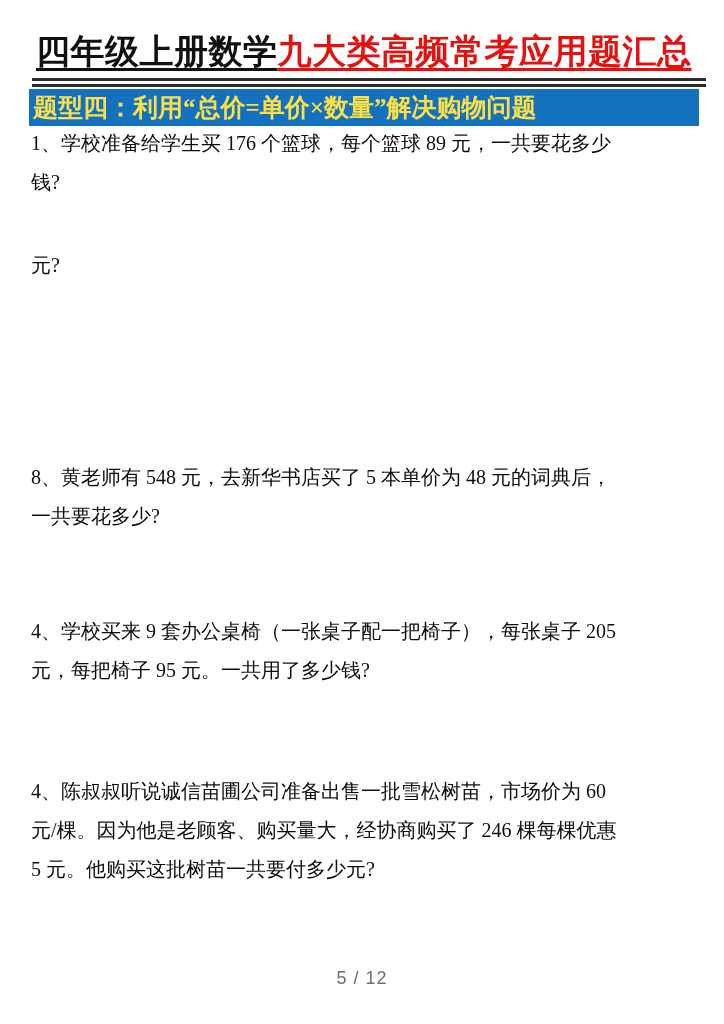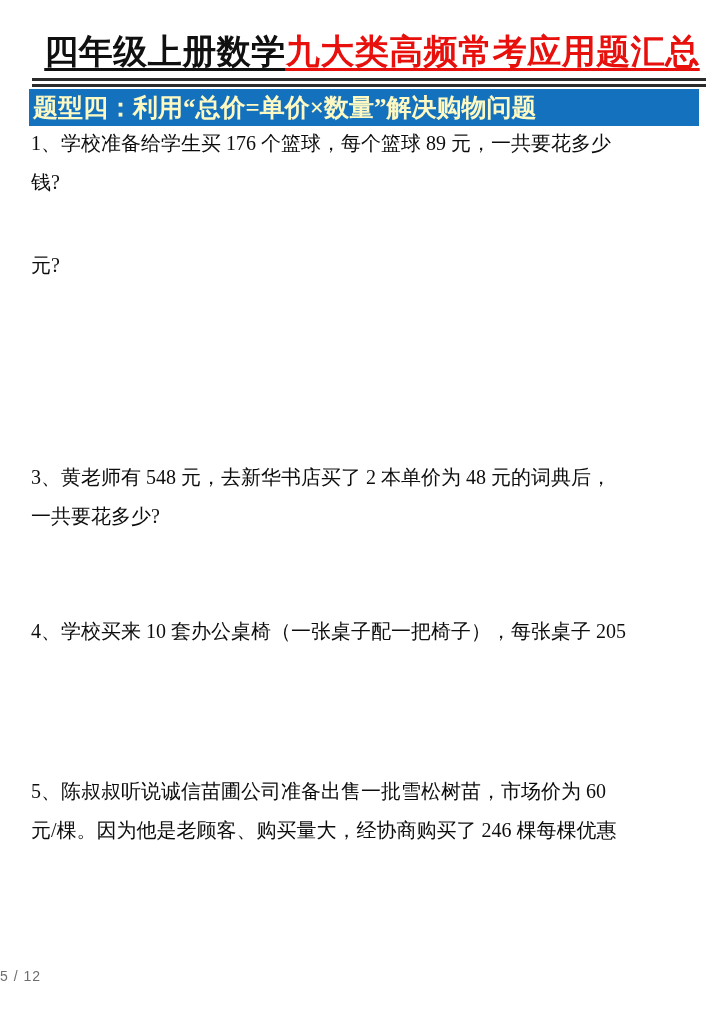--- a/index.html
+++ b/index.html
@@ -20,21 +20,20 @@
   .title-row {
     position: absolute;
     top: 30px;
     left: 36px;
     width: 672px;
     font-size: 34px;
     font-weight: bold;
     letter-spacing: 0.5px;
     white-space: nowrap;
     line-height: 44px;
-    text-align: center;
   }
   .title-black {
     color: #101010;
     text-decoration: underline;
     text-decoration-thickness: 2.5px;
     text-underline-offset: 5px;
   }
   .title-red {
     color: #e8100c;
     text-decoration: underline;
@@ -50,21 +49,21 @@
     border-top: 3px solid #2b2b2b;
     border-bottom: 3px solid #2b2b2b;
   }
   .banner {
     position: absolute;
     top: 89px;
     left: 29px;
     width: 666px;
     height: 37px;
     background: #1371be;
-    color: #fef9c3;
+    color: #fde047;
     font-weight: bold;
     font-size: 25px;
     line-height: 37px;
     padding-left: 4px;
     white-space: nowrap;
   }
   
   .question {
     position: absolute;
     left: 31px;
@@ -78,22 +77,23 @@
   .q2 { top: 246px; }
   .q3 { top: 458px; }
   .q4 { top: 612px; }
   .q5 { top: 772px; }
   
   .footer {
     position: absolute;
     top: 968px;
     left: 0;
     width: 724px;
+    text-align: center;
     font-family: "Liberation Sans", sans-serif;
-    font-size: 14px;
+    font-size: 18px;
     color: #6e6e6e;
     letter-spacing: 1px;
   }
 </style>
 </head>
 <body>
 
 <div class="page">
 
   <div class="title-row">
@@ -107,28 +107,30 @@
   <div class="question q1">
     <div class="q-line">1、学校准备给学生买 176 个篮球，每个篮球 89 元，一共要花多少</div>
     <div class="q-line">钱?</div>
   </div>
 
   <div class="question q2">
     <div class="q-line">元?</div>
   </div>
 
   <div class="question q3">
-    <div class="q-line">3、黄老师有 548 元，去新华书店买了 2 本单价为 48 元的词典后，</div>
+    <div class="q-line">8、黄老师有 548 元，去新华书店买了 5 本单价为 48 元的词典后，</div>
     <div class="q-line">一共要花多少?</div>
   </div>
 
   <div class="question q4">
-    <div class="q-line">4、学校买来 10 套办公桌椅（一张桌子配一把椅子），每张桌子 205</div>
+    <div class="q-line">4、学校买来 9 套办公桌椅（一张桌子配一把椅子），每张桌子 205</div>
+    <div class="q-line">元，每把椅子 95 元。一共用了多少钱?</div>
   </div>
 
   <div class="question q5">
-    <div class="q-line">5、陈叔叔听说诚信苗圃公司准备出售一批雪松树苗，市场价为 60</div>
+    <div class="q-line">4、陈叔叔听说诚信苗圃公司准备出售一批雪松树苗，市场价为 60</div>
     <div class="q-line">元/棵。因为他是老顾客、购买量大，经协商购买了 246 棵每棵优惠</div>
+    <div class="q-line">5 元。他购买这批树苗一共要付多少元?</div>
   </div>
 
   <div class="footer">5 / 12</div>
 
 </div>
 
 </body></html>

